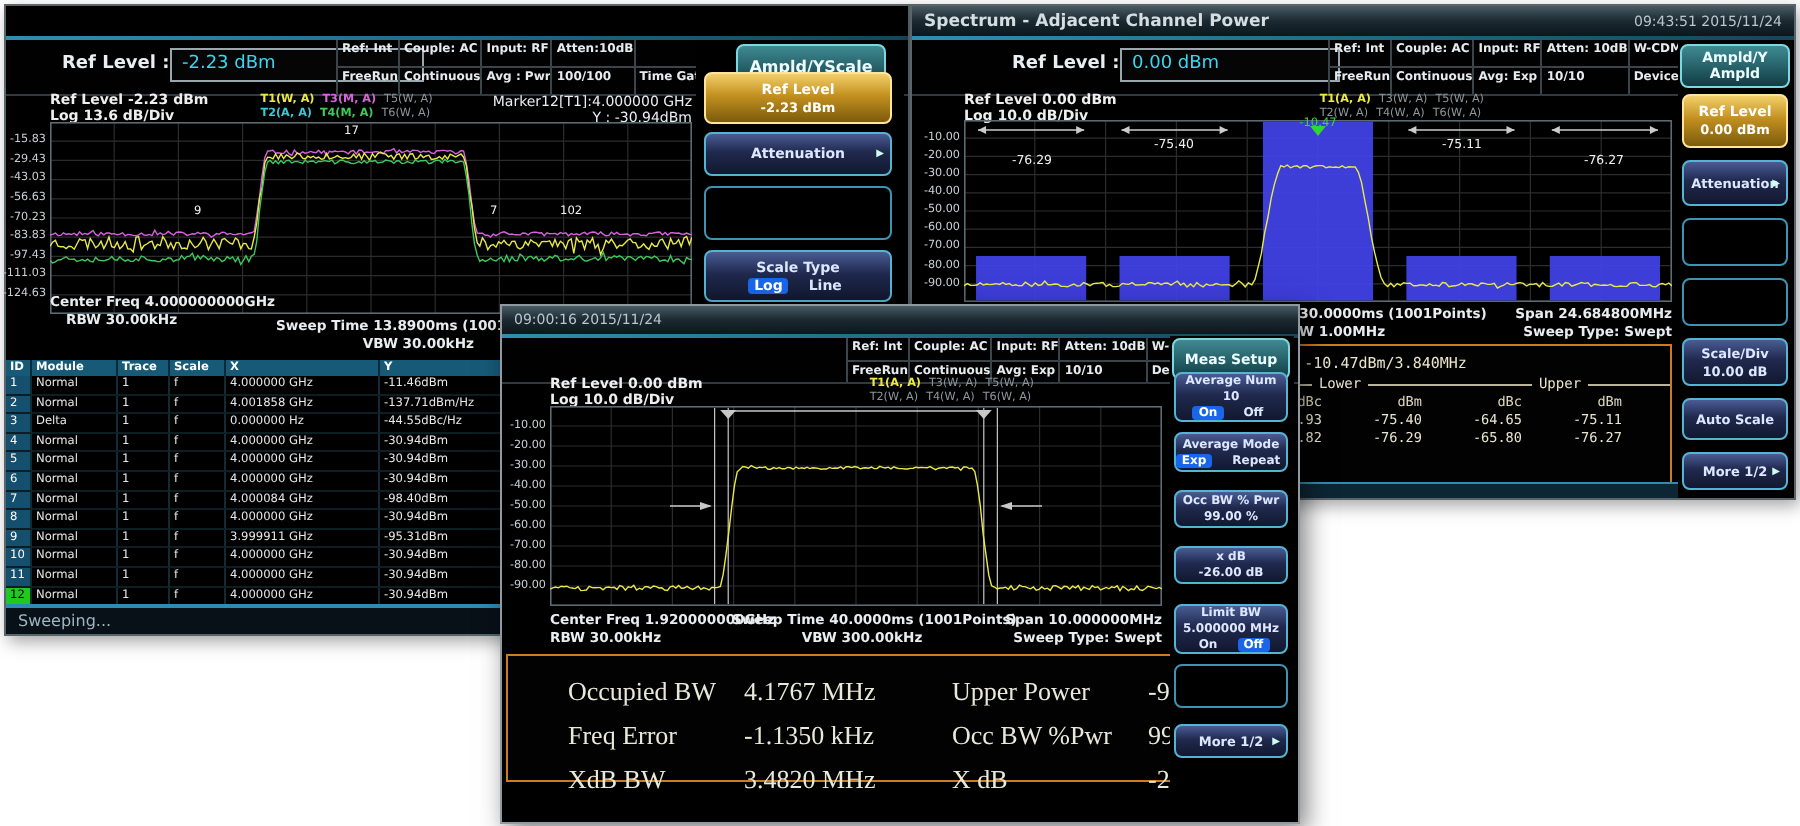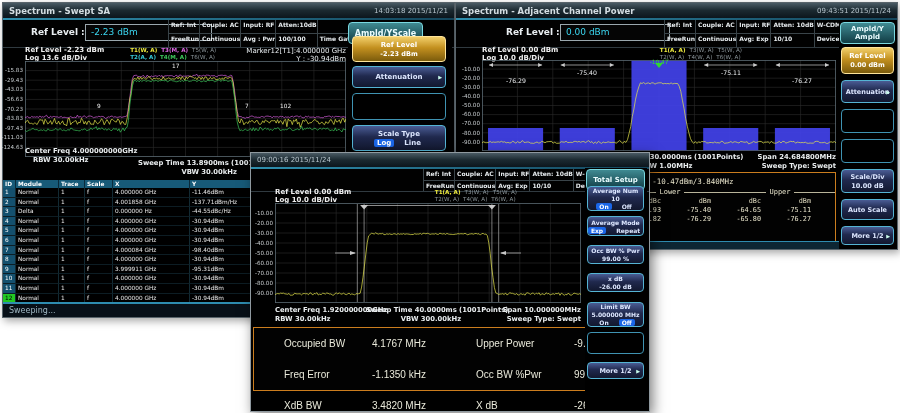--- a/index.html
+++ b/index.html
@@ -64,33 +64,29 @@
   .grprow{display:flex;align-items:center;font-family:"DejaVu Sans Mono",monospace;font-size:7px;color:#e9e5cc}
   .grpspacer{width:130px}
   .grpline{flex:1;display:flex;align-items:center;gap:3px}
   .grpline:before,.grpline:after{content:"";flex:1;border-top:1px solid #b9b49a}
   .acphead,.acprows{display:grid;grid-template-columns:60px 72px 50px 50px 50px 50px;
        font-family:"DejaVu Sans Mono",monospace}
   .acphead .td{font-size:6.8px;color:#ddd8bd;text-align:right;padding:1px 6px 0 0;white-space:nowrap}
   .acprows .td{font-size:6.8px;color:#e9e5cc;text-align:right;padding:1px 6px 0 0;white-space:nowrap}
   
   .obwbox{position:absolute;border:1px solid #cb7d1e;background:#020202}
-  .resgrid{display:grid;grid-template-columns:88px 104px 98px 1fr;padding:10px 0 0 30px;row-gap:20px;
-       font-family:Liberation Sans, sans-serif;font-size:10px;color:#e9e9da}
+  .resgrid{display:grid;grid-template-columns:88px 104px 98px 1fr;padding:10px 0 0 30px;row-gap:6px;
+       font-family:Liberation Serif, serif;font-size:13px;color:#e9e9da}
   .resgrid .td{white-space:nowrap}
   svg{position:absolute;display:block}
 </style>
 </head>
 <body>
 
 <div class="win" style="left:2px;top:2px;width:451px;height:314px;z-index:1">
-  <div class="titlebar">
-    <span class="wtitle">Spectrum - Swept SA</span>
-    <span class="wtime">14:03:18   2015/11/21</span>
-  </div>
   <div class="tsep"></div>
   <div class="hdrrow">
     <span class="reflabel" style="left:28px;top:7px">Ref Level :</span>
     <div class="refbox" style="left:82px;top:4px;width:115px">-2.23 dBm</div>
     <div class="sysinfo" style="left:165px;width:178px">
       <div class="col">
           <span class="t">Ref: Int</span>
           <span class="b">FreeRun</span>
         </div>
       <div class="col">
@@ -299,21 +295,21 @@
         <div class="td"></div>
         <div class="td"></div>
       </div>
   </div>
 
   <div class="statusbar">
     <span>Sweeping...</span>
   </div>
 
   <div class="menucol" style="left:345px;width:104px">
-    <div class="btn hdrbtn" style="left:0;top:2px;width:75px;height:22px">
+    <div class="btn hdrbtn" style="left:20px;top:2px;width:75px;height:22px">
         <span>Ampld/YScale</span>
       </div>
     <div class="btn gold" style="left:4px;top:16px;width:94px;height:26px;top:16px">
         <span>Ref Level</span>
         <span style="font-size:6.5px">-2.23 dBm</span>
       </div>
     <div class="btn" style="left:4px;top:46px;width:94px;height:22px">
         <span>Attenuation</span>
         <span class="arr">▶</span>
       </div>
@@ -618,21 +614,21 @@
         <div class="td">XdB BW</div>
         <div class="td">3.4820 MHz</div>
         <div class="td">X dB</div>
         <div class="td">-26.00 dB</div>
       </div>
   </div>
 
 
   <div class="menucol" style="left:334px;width:62px;top:15px">
     <div class="btn hdrbtn" style="left:1px;top:1px;width:59px;height:21px;font-size:7px">
-        <span>Total Setup</span>
+        <span>Meas Setup</span>
       </div>
     <div class="btn" style="left:2px;top:18px;width:57px;height:25px;font-size:6px">
       <span>Average Num</span>
       <span>10</span>
       <span class="tgrow">
           <span class="tg on">On</span>
           <span class="tg">Off</span>
         </span>
     </div>
     <div class="btn" style="left:2px;top:48px;width:57px;height:20px;font-size:6px">

